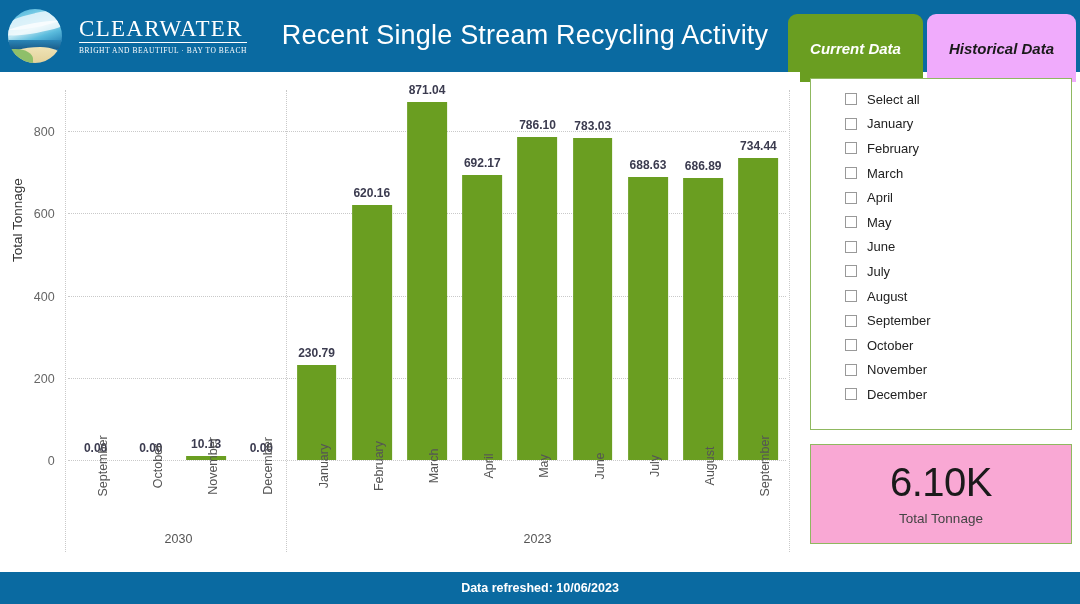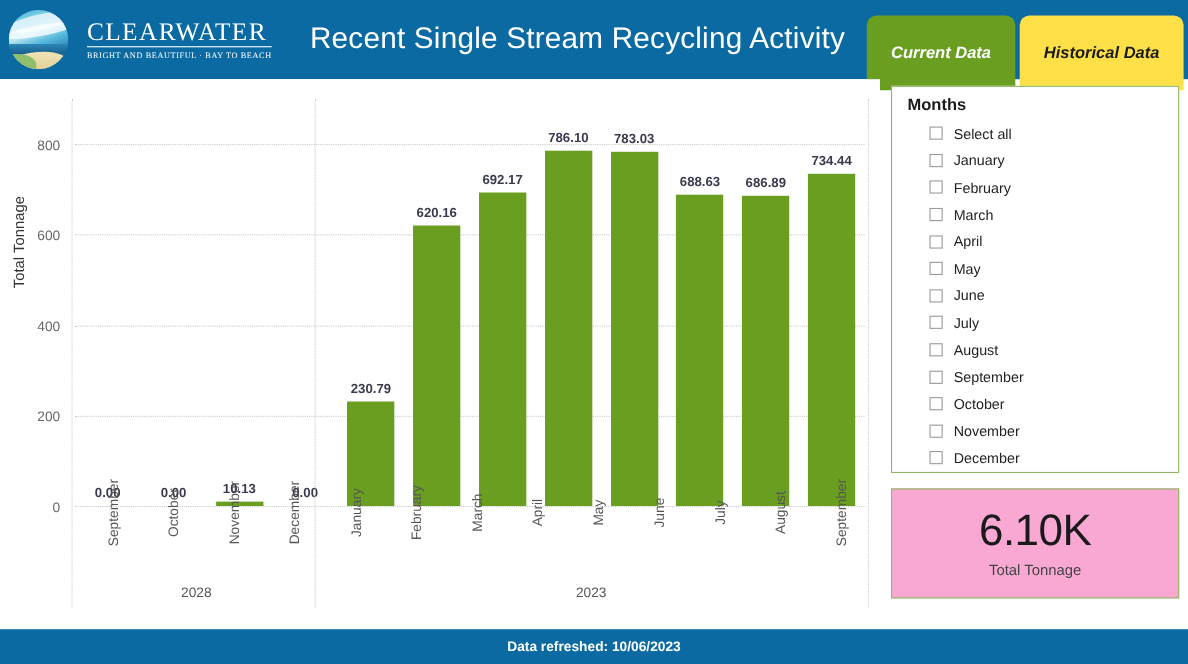--- a/index.html
+++ b/index.html
@@ -68,21 +68,21 @@
     color: #ffffff; font-size: 27px; font-weight: 400; letter-spacing: .2px;
   }
   .tabs { position: absolute; right: 4px; top: 14px; display: flex; gap: 4px; align-items: flex-end; }
   .tab {
     height: 68px; padding: 0 22px;
     border-radius: 9px 9px 0 0;
     display: flex; align-items: center; justify-content: center;
     font-size: 15px; font-weight: bold; cursor: pointer; white-space: nowrap; font-style: italic;
   }
   .tab.active { background: #6a9e21; color: #ffffff; }
-  .tab.inactive { background: #fde047; color: #1a1a1a; }
+  .tab.inactive { background: #f0abfc; color: #1a1a1a; }
 
   
   .chart-panel { position: absolute; left: 0; top: 72px; width: 800px; height: 500px; background: #fff; }
   .y-axis-title {
     position: absolute; left: 10px; top: 190px;
     transform: rotate(-90deg); transform-origin: left top;
     font-size: 13.5px; color: #333; white-space: nowrap;
   }
   .plot {
     position: absolute; left: 68px; top: 18px; width: 718px; height: 370px;
@@ -212,20 +212,24 @@
           </div>
           <div class="bar-slot">
             <div class="bar" style="height: 94.8803px; background: rgb(106, 158, 33);"></div>
             <div class="bar-label" style="bottom: 99.8803px;">230.79</div>
           </div>
           <div class="bar-slot">
             <div class="bar" style="height: 254.955px; background: rgb(106, 158, 33);"></div>
             <div class="bar-label" style="bottom: 259.955px;">620.16</div>
           </div>
           <div class="bar-slot">
+            <div class="bar" style="height: 358.094px; background: rgb(106, 158, 33);"></div>
+            <div class="bar-label" style="bottom: 363.094px;">871.04</div>
+          </div>
+          <div class="bar-slot">
             <div class="bar" style="height: 284.559px; background: rgb(106, 158, 33);"></div>
             <div class="bar-label" style="bottom: 289.559px; margin-top: 40px;">692.17</div>
           </div>
           <div class="bar-slot">
             <div class="bar" style="height: 323.174px; background: rgb(106, 158, 33);"></div>
             <div class="bar-label" style="bottom: 328.174px;">786.10</div>
           </div>
           <div class="bar-slot">
             <div class="bar" style="height: 321.912px; background: rgb(106, 158, 33);"></div>
             <div class="bar-label" style="bottom: 326.912px;">783.03</div>
@@ -279,30 +283,29 @@
           <div class="xlabel">July</div>
         </div>
         <div class="xlabel-slot">
           <div class="xlabel">August</div>
         </div>
         <div class="xlabel-slot">
           <div class="xlabel">September</div>
         </div>
       </div>
     <div class="yeargroups" id="yeargroups">
-        <div class="yearlabel" style="left: 0px; width: 220.923px;">2028</div>
+        <div class="yearlabel" style="left: 0px; width: 220.923px;">2030</div>
         <div class="yearlabel" style="left: 220.923px; width: 497.077px;">2023</div>
       </div>
   <div class="vsep" style="left: 285.609px;"></div>
       <div class="vsep" style="left: 64.6862px;"></div>
       <div class="vsep" style="left: 789.314px;"></div>
     </div>
 
   <div class="slicer">
-    <div class="slicer-title">Months</div>
     <div id="slicer-items">
         <div class="slicer-item">
           <span class="cb"></span>
           <span class="slicer-label">Select all</span>
         </div>
         <div class="slicer-item">
           <span class="cb"></span>
           <span class="slicer-label">January</span>
         </div>
         <div class="slicer-item">

